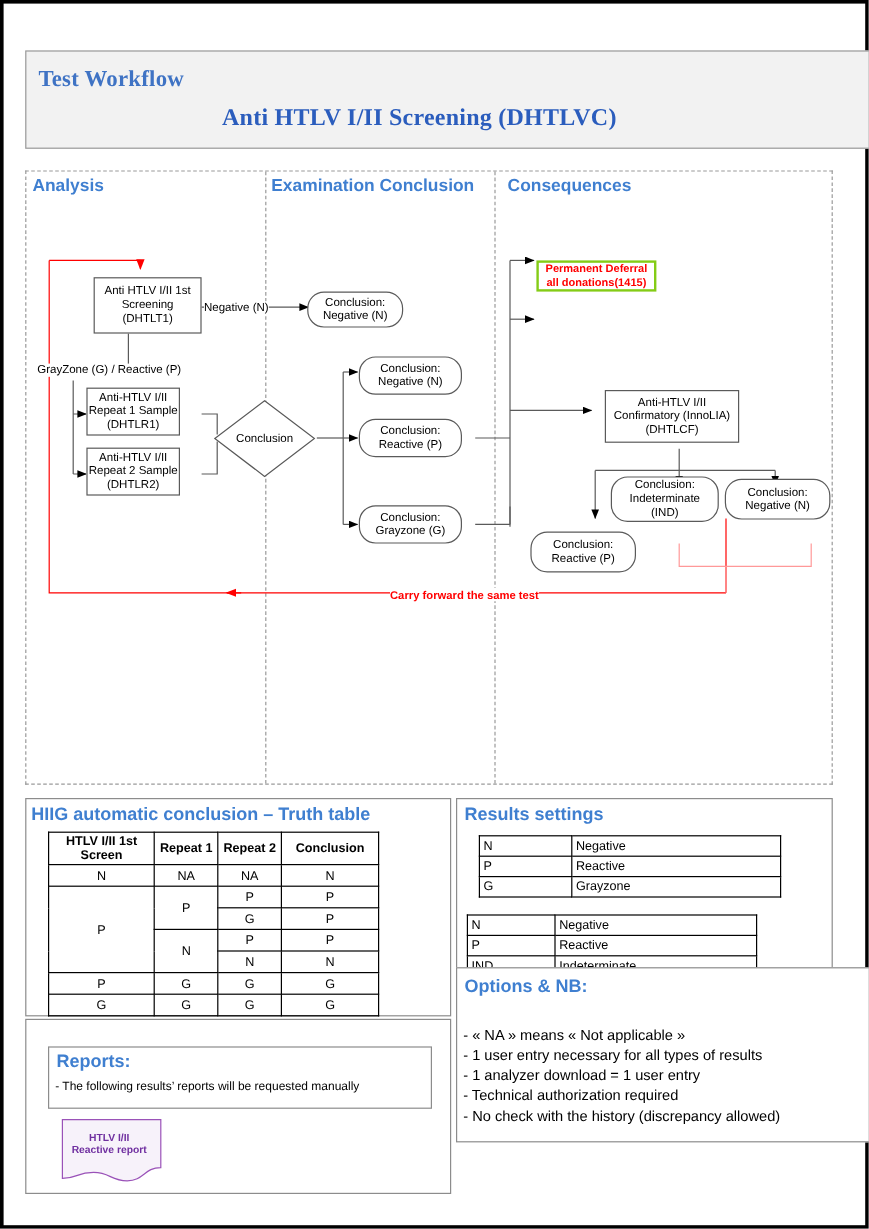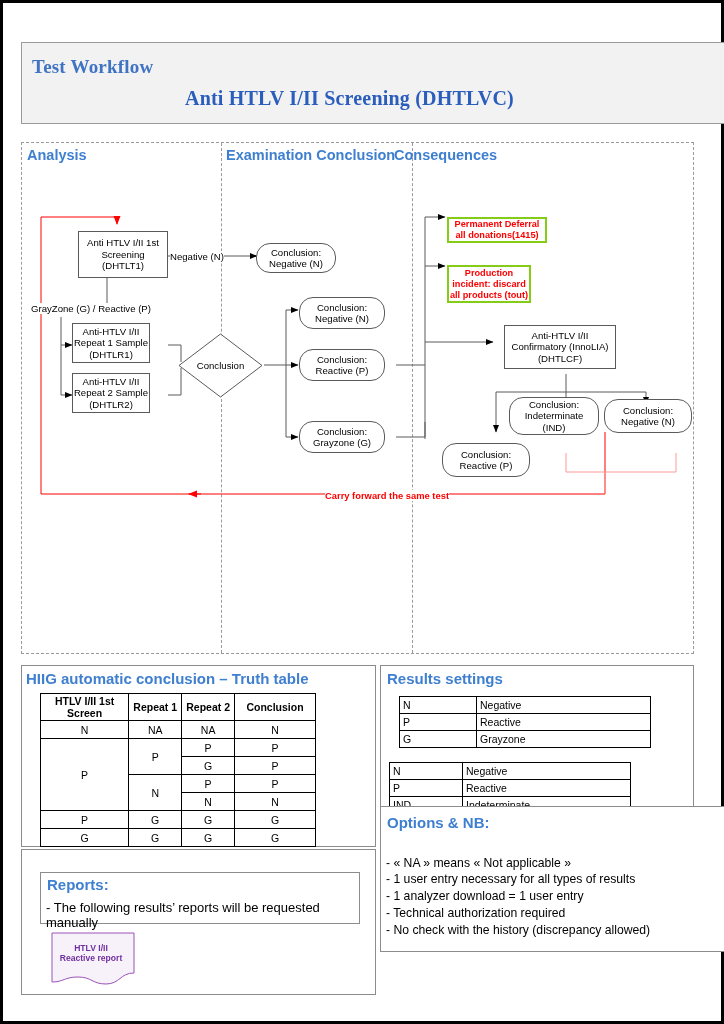--- a/index.html
+++ b/index.html
@@ -163,21 +163,21 @@
   table.st td.hdr { font-weight: bold; }
 
   
   #reports-inner {
     position: absolute;
     box-sizing: border-box;
     border: 1px solid #8c8c8c;
     background: #fff;
   }
   #reports-note {
-    font-size: 13px;
+    font-size: 10px;
     color: #000;
   }
   #report-doc-label {
     position: absolute;
     width: 82px;
     text-align: center;
     font-size: 8.6px;
     font-weight: bold;
     line-height: 10px;
     color: #7030a0;
@@ -199,21 +199,21 @@
   <div id="header-box">
     <div id="header-title-1">Test Workflow</div>
     <div id="header-title-2">Anti HTLV I/II Screening (DHTLVC)</div>
   </div>
 
   <div id="lane-panel">
     <div class="lane-divider" style="left:199px;"></div>
     <div class="lane-divider" style="left:390px;"></div>
     <div class="lane-title" style="left:5px;">Analysis</div>
     <div class="lane-title" style="left:204px;">Examination Conclusion</div>
-    <div class="lane-title" style="left:372px;">Consequences</div>
+    <div class="lane-title" style="left:401px;">Consequences</div>
   </div>
 
   <svg id="flow-svg" viewBox="0 0 673 512">
     <defs>
       <marker id="arrB" markerWidth="9" markerHeight="9" refX="7.5" refY="3.2" orient="auto">
         <path d="M0,0 L8,3.2 L0,6.4 z" fill="#000"></path>
       </marker>
       <marker id="arrR" markerWidth="10" markerHeight="10" refX="8" refY="3.5" orient="auto">
         <path d="M0,0 L9,3.5 L0,7 z" fill="#ff0000"></path>
       </marker>
@@ -301,23 +301,20 @@
 
   <div class="node rounded" style="left:296px; top:346px; width:86px; height:32px;">Conclusion:
 Reactive (P)</div>
 
   <div class="node rounded" style="left:296px; top:418px; width:86px; height:32px;">Conclusion:
 Grayzone (G)</div>
 
   <div class="node redbox" style="left:444px; top:214px; width:100px; height:26px;">Permanent Deferral
 all donations(1415)</div>
 
-  <div class="node redbox" style="left:444px; top:262px; width:84px; height:38px;">Production
-incident: discard
-all products (tout)</div>
 
   <div class="node" style="left:501px; top:322px; width:112px; height:44px;">Anti-HTLV I/II
 Confirmatory (InnoLIA)
 (DHTLCF)</div>
 
   <div class="node rounded" style="left:506px; top:394px; width:90px; height:38px;">Conclusion:
 Indeterminate
 (IND)</div>
 
   <div class="node rounded" style="left:601px; top:396px; width:88px; height:34px;">Conclusion:

